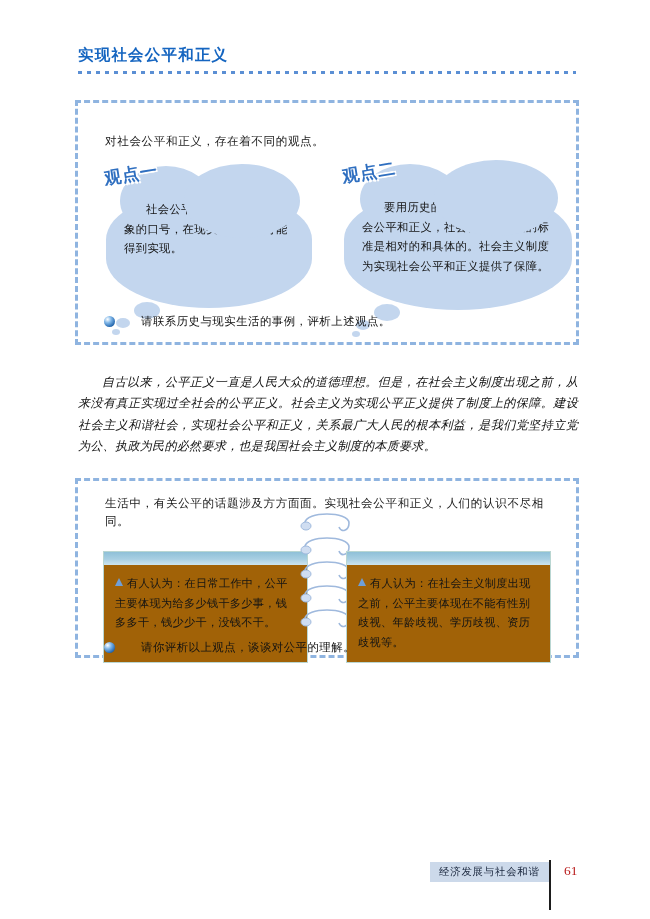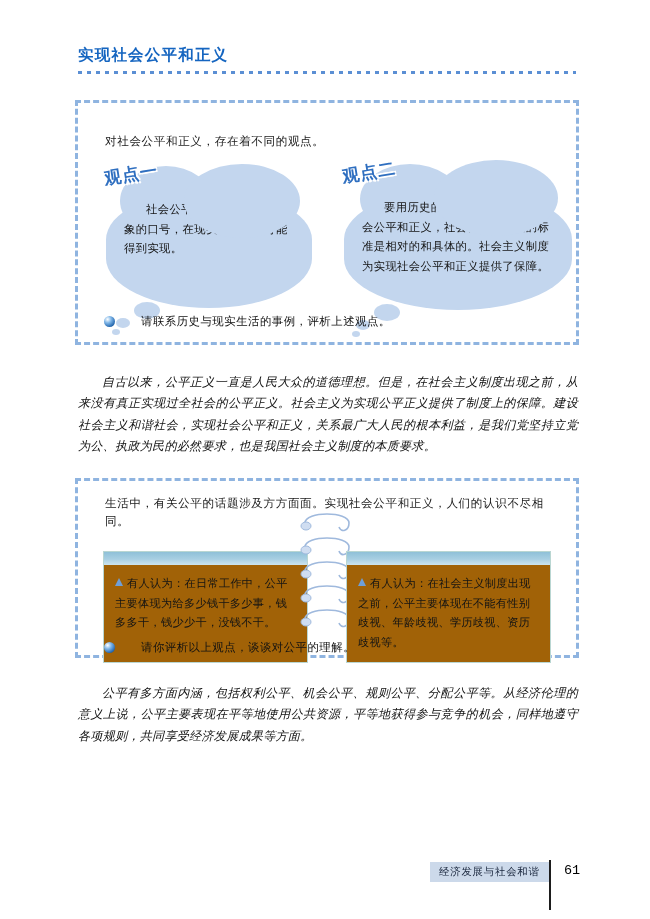--- a/index.html
+++ b/index.html
@@ -139,22 +139,22 @@
     position:absolute; left:430px; top:0px;
     background:#ccd9ea; padding:3px 9px 3px 9px;
     font-size:10.4px; color:#16233a; letter-spacing:.8px;
     font-family:Liberation Mono, monospace;
   }
   .foot-bar {
     position:absolute; left:549px; top:-2px; width:2px; height:50px; background:#1d1d1d;
   }
   .foot-num {
     position:absolute; left:564px; top:1px;
-    font-size:13.5px; color:#000000; font-weight:400;
-    font-family:Liberation Mono, monospace;
+    font-size:13.5px; color:#b91c1c; font-weight:400;
+    font-family:Liberation Serif, serif;
   }
 </style>
 </head>
 <body>
 
 <div class="page">
 
   <div class="title-wrap">
     <div class="page-title">实现社会公平和正义</div>
     <div class="title-rule"></div>
@@ -228,21 +228,20 @@
       <div class="bar"></div>
       <div class="ptxt"><span class="tri"></span><span>有人认为：在社会主义制度出现之前，公平主要体现在不能有性别歧视、年龄歧视、学历歧视、资历歧视等。</span></div>
     </div>
   </div>
 
   <div class="prompt" style="left:104px; top:640px;">
     <span class="sphere"></span>
     <span class="txt">请你评析以上观点，谈谈对公平的理解。</span>
   </div>
 
-  <div class="body-p" style="top:683px;">公平有多方面内涵，包括权利公平、机会公平、规则公平、分配公平等。从经济伦理的意义上说，公平主要表现在平等地使用公共资源，平等地获得参与竞争的机会，同样地遵守各项规则，共同享受经济发展成果等方面。</div>
 
   <div class="footer">
     <div class="foot-tab">经济发展与社会和谐</div>
     <div class="foot-bar"></div>
     <div class="foot-num">61</div>
   </div>
 
 </div>
 
 </body></html>

